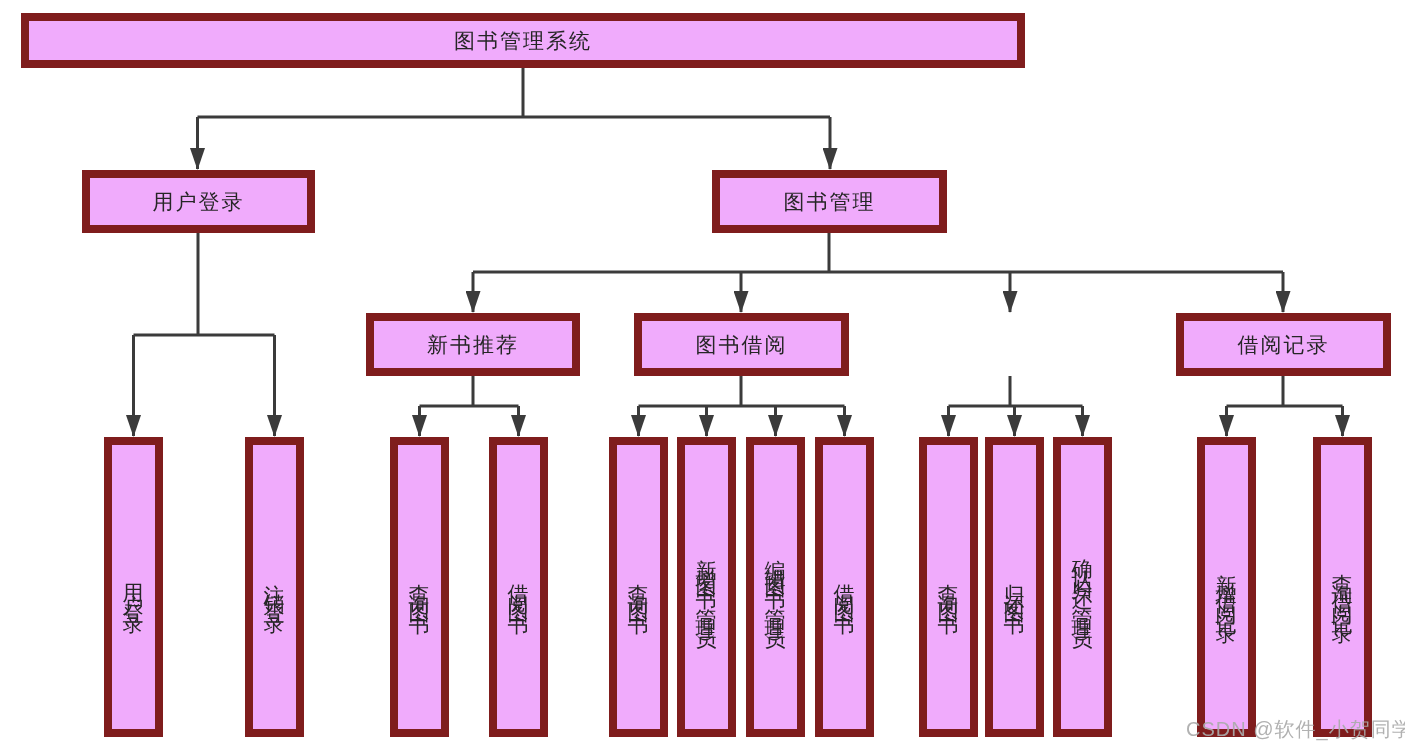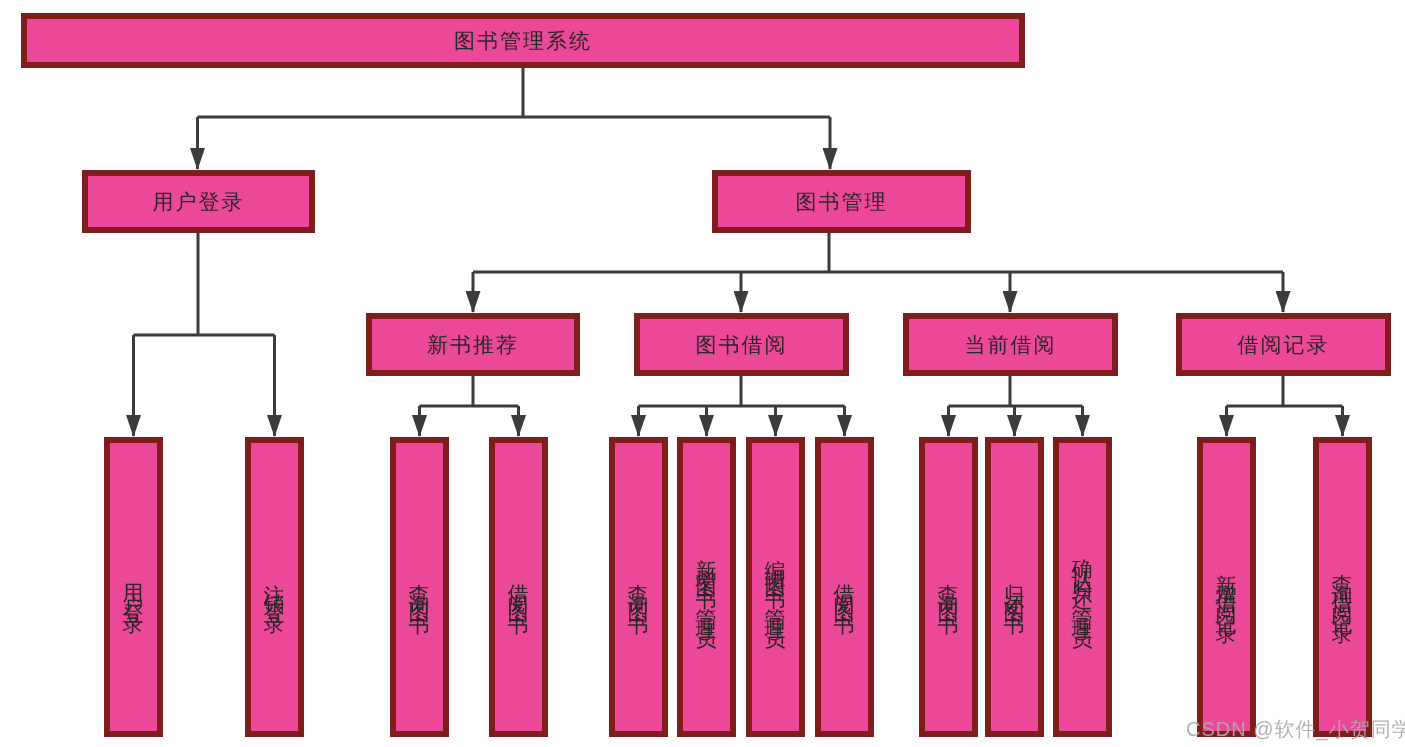--- a/index.html
+++ b/index.html
@@ -12,22 +12,22 @@
     overflow: hidden;
   }
   #wires {
     position: absolute;
     left: 0; top: 0;
     z-index: 1;
   }
   .node {
     position: absolute;
     box-sizing: border-box;
-    background: #ec4899;
-    border: 6px solid #7f1d1d;
+    background: #f0abfc;
+    border: 8px solid #7f1d1d;
     display: flex;
     align-items: center;
     justify-content: center;
     color: #262626;
     font-size: 21px;
     letter-spacing: 2px;
     z-index: 2;
     white-space: nowrap;
   }
   .leaf {
@@ -95,25 +95,24 @@
       <line x1="1082.5" y1="406" x2="1082.5" y2="436" marker-end="url(#arw)"></line>
 
       <line x1="1226.5" y1="406" x2="1226.5" y2="436" marker-end="url(#arw)"></line>
       <line x1="1342.5" y1="406" x2="1342.5" y2="436" marker-end="url(#arw)"></line>
     </g>
   </svg>
 
   <div class="node" style="left:21px; top:13px; width:1004px; height:55px;">图书管理系统</div>
 
   <div class="node" style="left:82px; top:170px; width:233px; height:63px;">用户登录</div>
-  <div class="node" style="left:712px; top:170px; width:259px; height:63px;text-align:right;">图书管理</div>
+  <div class="node" style="left:712px; top:170px; width:235px; height:63px;text-align:right;">图书管理</div>
 
   <div class="node" style="left:634px; top:313px; width:215px; height:63px;">图书借阅</div>
   <div class="node" style="left:366px; top:313px; width:214px; height:63px;">新书推荐</div>
-  <div class="node" style="left:903px; top:313px; width:215px; height:63px;">当前借阅</div>
   <div class="node" style="left:1176px; top:313px; width:215px; height:63px;">借阅记录</div>
 
   <div class="node leaf" style="left:104px; top:437px; width:59px; height:300px;">用户登录</div>
   <div class="node leaf" style="left:245px; top:437px; width:59px; height:300px;">注销登录</div>
 
   <div class="node leaf" style="left:390px; top:437px; width:59px; height:300px;">查询图书</div>
   <div class="node leaf" style="left:489px; top:437px; width:59px; height:300px;">借阅图书</div>
 
   <div class="node leaf" style="left:609px; top:437px; width:59px; height:300px;">查询图书</div>
   <div class="node leaf" style="left:677px; top:437px; width:59px; height:300px;">新增图书（管理员）</div>

